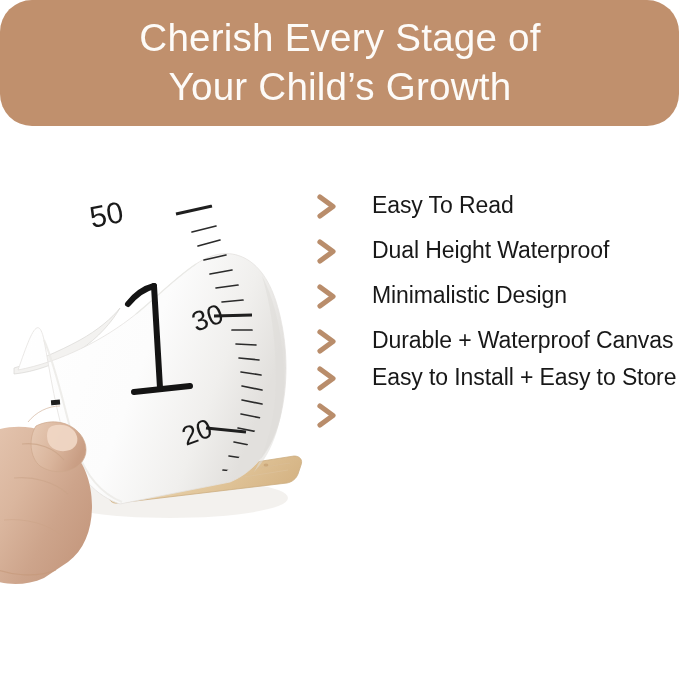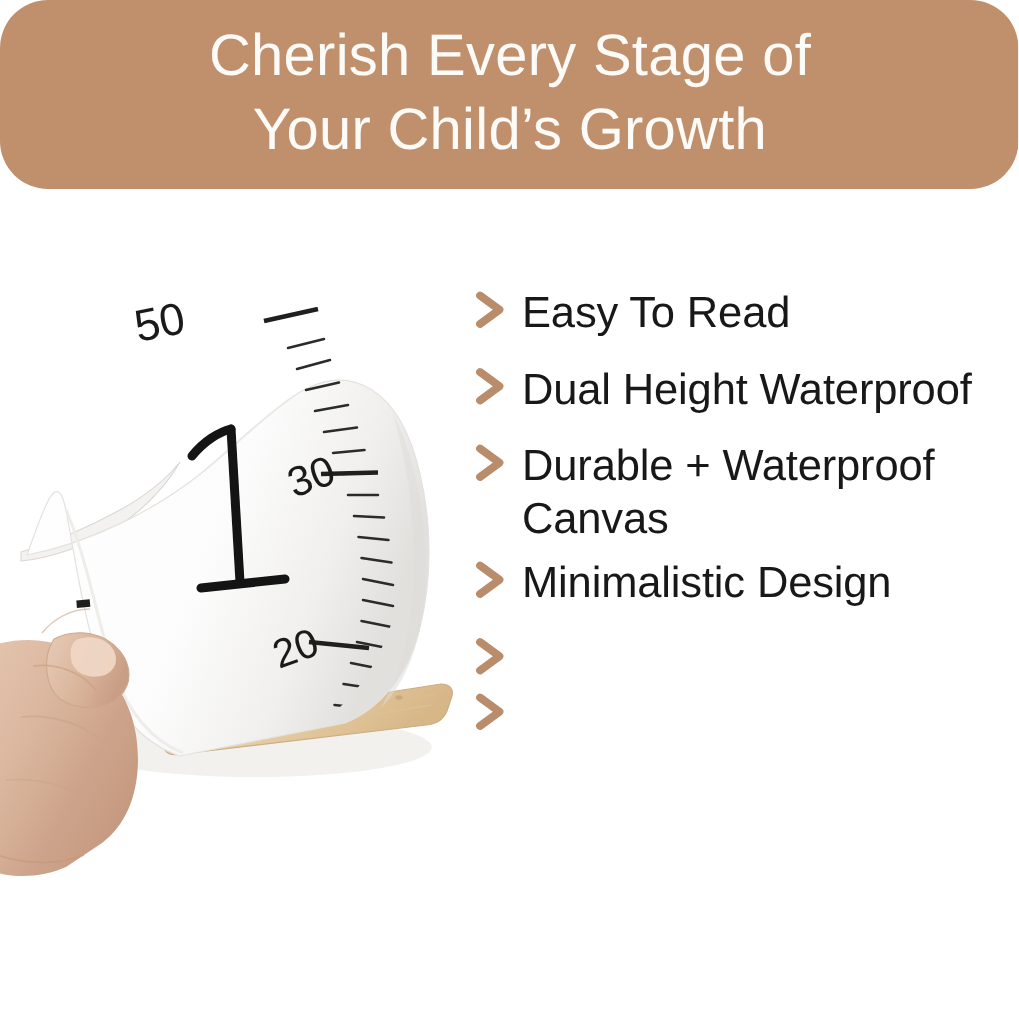--- a/index.html
+++ b/index.html
@@ -83,26 +83,27 @@
   .chev {
     flex: 0 0 auto;
     width: 22px;
     height: 26px;
     margin-right: 10px;
     margin-top: 2px;
   }
   .chev svg { display: block; }
   .feature-label {
     font-family: "Liberation Sans", sans-serif;
-    font-size: 29px;
+    font-size: 23px;
     font-weight: 400;
     color: #181818;
     line-height: 1.18;
     letter-spacing: -0.1px;
     max-width: 318px;
+    margin-left: 24px;
   }
 </style>
 </head>
 <body>
 
 <div id="page">
 
   <div id="header-band">
     <h1 id="header-title">Cherish Every Stage of
 Your Child’s Growth</h1>
@@ -262,44 +263,45 @@
 
       <div class="feature-item">
         <span class="chev">
           <svg width="22" height="26" viewBox="0 0 22 26" xmlns="http://www.w3.org/2000/svg">
             <path d="M4 3 L17 12.5 L4 22" fill="none" stroke="#b98d6b" stroke-width="5.2" stroke-linecap="round" stroke-linejoin="round"></path>
           </svg>
         </span>
         <span class="feature-label">Dual Height Waterproof</span>
       </div>
 
+      <div class="feature-item">
+        <span class="chev">
+          <svg width="22" height="26" viewBox="0 0 22 26" xmlns="http://www.w3.org/2000/svg">
+            <path d="M4 3 L17 12.5 L4 22" fill="none" stroke="#b98d6b" stroke-width="5.2" stroke-linecap="round" stroke-linejoin="round"></path>
+          </svg>
+        </span>
+        <span class="feature-label">Minimalistic Design</span>
+      </div>
+
       <div class="feature-item tight">
         <span class="chev">
           <svg width="22" height="26" viewBox="0 0 22 26" xmlns="http://www.w3.org/2000/svg">
             <path d="M4 3 L17 12.5 L4 22" fill="none" stroke="#b98d6b" stroke-width="5.2" stroke-linecap="round" stroke-linejoin="round"></path>
           </svg>
         </span>
         <span class="feature-label">Durable + Waterproof Canvas</span>
       </div>
 
-      <div class="feature-item">
-        <span class="chev">
-          <svg width="22" height="26" viewBox="0 0 22 26" xmlns="http://www.w3.org/2000/svg">
-            <path d="M4 3 L17 12.5 L4 22" fill="none" stroke="#b98d6b" stroke-width="5.2" stroke-linecap="round" stroke-linejoin="round"></path>
-          </svg>
-        </span>
-        <span class="feature-label">Minimalistic Design</span>
-      </div>
-
       <div class="feature-item tight">
         <span class="chev">
           <svg width="22" height="26" viewBox="0 0 22 26" xmlns="http://www.w3.org/2000/svg">
             <path d="M4 3 L17 12.5 L4 22" fill="none" stroke="#b98d6b" stroke-width="5.2" stroke-linecap="round" stroke-linejoin="round"></path>
           </svg>
         </span>
+        <span class="feature-label">Easy to Install + Easy to Store</span>
       </div>
 
       <div class="feature-item tight">
         <span class="chev">
           <svg width="22" height="26" viewBox="0 0 22 26" xmlns="http://www.w3.org/2000/svg">
             <path d="M4 3 L17 12.5 L4 22" fill="none" stroke="#b98d6b" stroke-width="5.2" stroke-linecap="round" stroke-linejoin="round"></path>
           </svg>
         </span>
       </div>
 

